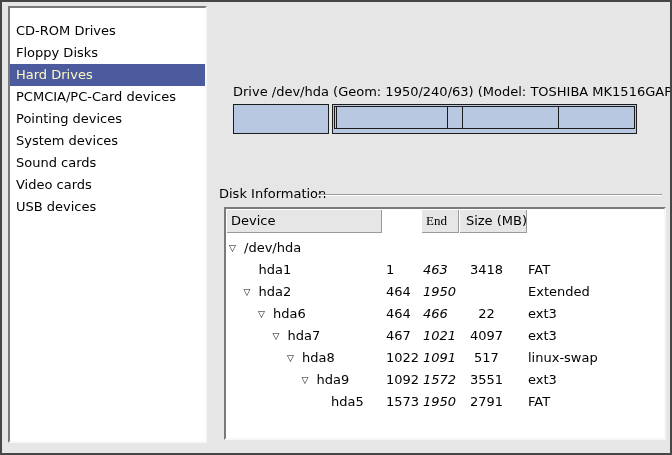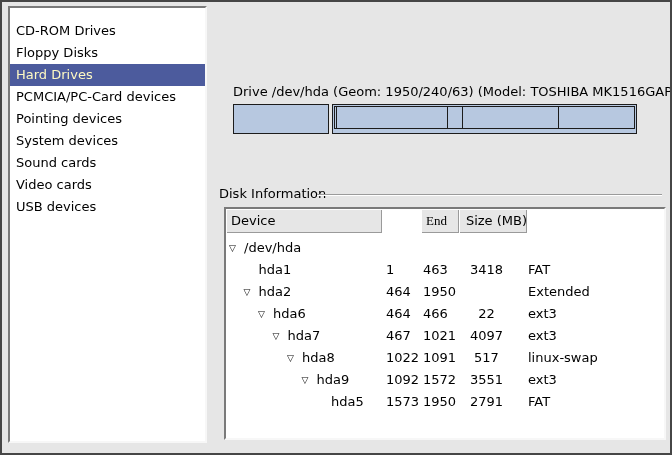--- a/index.html
+++ b/index.html
@@ -38,21 +38,21 @@
   .thead{display:flex;height:24px;}
   .th{box-sizing:border-box;background:#e6e6e6;line-height:23px;padding-left:5px;
     box-shadow:inset 1px 1px 0 #ffffff, inset -1px -1px 0 #9a9a9a;
     white-space:nowrap;overflow:hidden;cursor:default;}
   .tbody{position:relative;padding-top:4px;}
   .row{position:relative;height:22px;line-height:22px;white-space:nowrap;cursor:default;}
   .cell-device{position:absolute;left:0;top:0;height:22px;display:flex;align-items:center;}
   .indent{display:inline-block;height:1px;}
   .expander{display:inline-block;width:15px;font-size:9px;color:#000;text-align:left;}
   .cell-start{position:absolute;left:160px;top:0;}
-  .cell-end{position:absolute;left:197px;top:0;}
+  .cell-end{position:absolute;left:197px;top:0;font-style:italic;}
   .cell-size{position:absolute;left:224px;top:0;width:73px;text-align:center;}
   .cell-type{position:absolute;left:302px;top:0;text-align:right;}
 </style>
 </head>
 <body>
 
 <div class="window">
 
   <div class="sidebar">
       <div class="sb-item">CD-ROM Drives</div>

